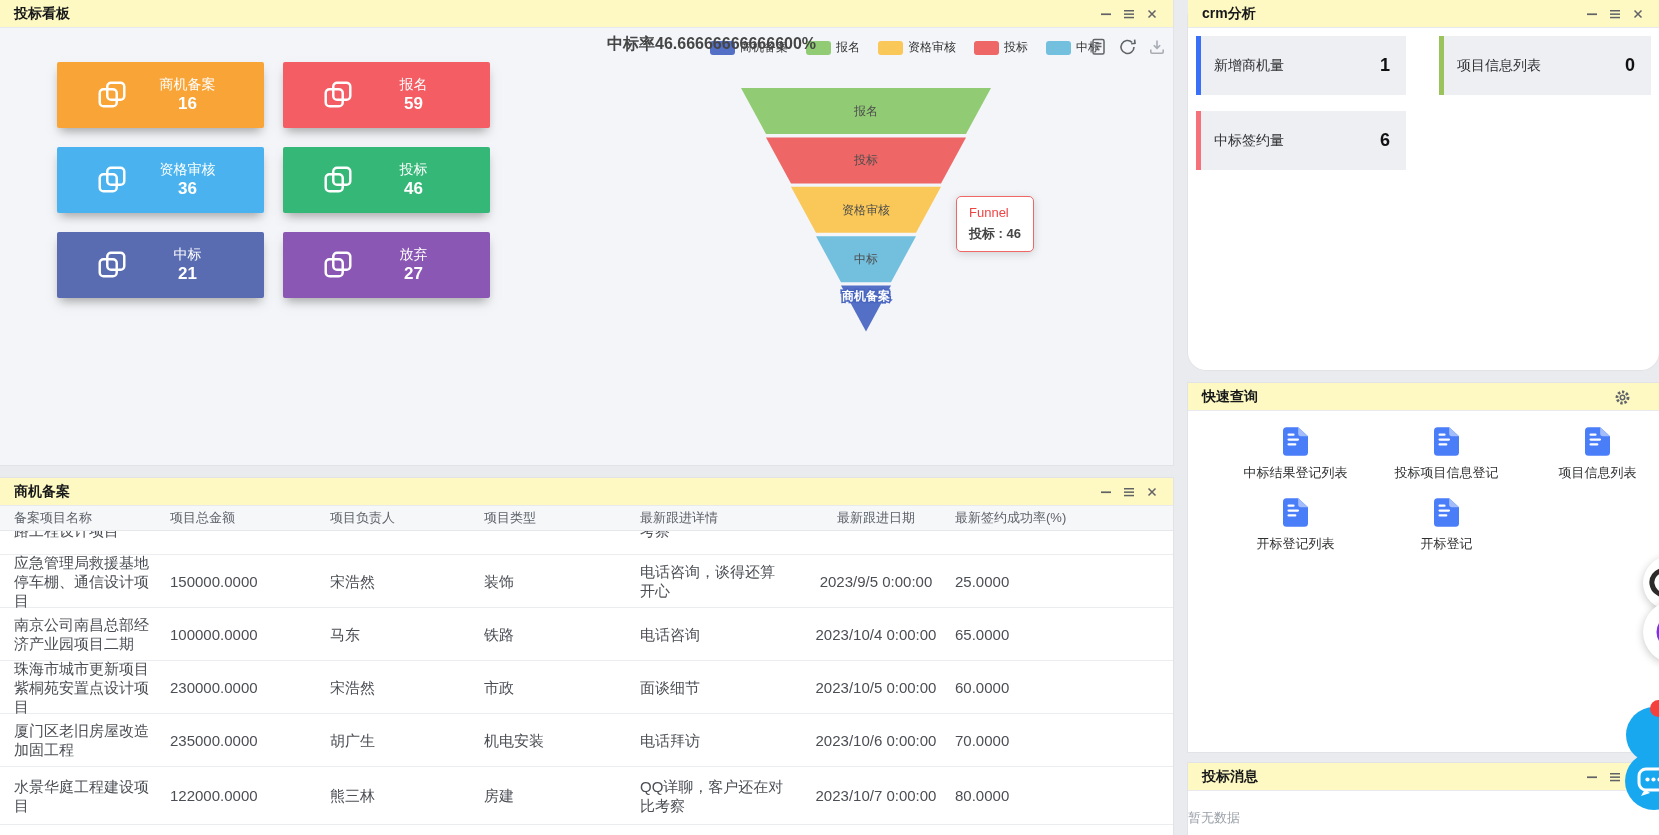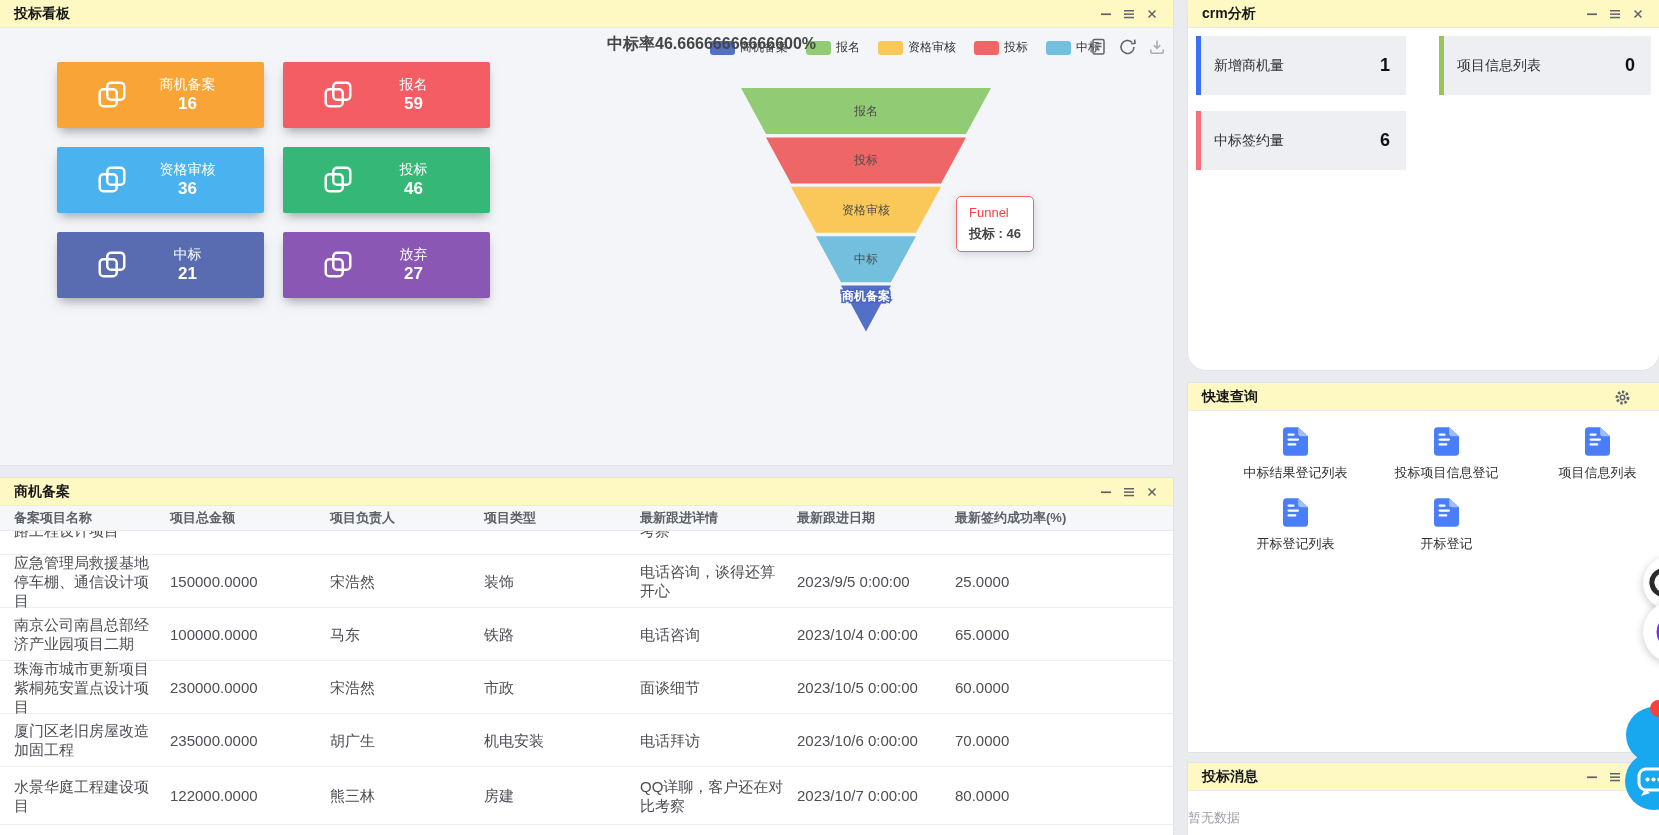--- a/index.html
+++ b/index.html
@@ -32,30 +32,30 @@
   .toolbox svg{cursor:pointer;}
   #funnel{position:absolute;left:741px;top:60px;}
   .tooltip{position:absolute;left:956px;top:168px;background:#fff;border:1px solid #ee6666;border-radius:5px;
            padding:8px 12px;box-shadow:0 2px 10px rgba(0,0,0,.15);z-index:5;white-space:nowrap;}
   .tooltip .tt-series{font-size:13px;color:#ef4444;margin-bottom:5px;}
   .tooltip .tt-line{font-size:13px;color:#464646;font-weight:bold;}
 
   
   .panel-table{left:0;top:478px;width:1173px;height:357px;overflow:hidden;}
   .t-head{display:flex;height:25px;align-items:center;background:#f6f7f9;border-bottom:1px solid #e6e8eb;
-          font-size:13px;color:#5d6168;padding-left:14px;box-sizing:border-box;font-weight:bold;}
+          font-size:13px;color:#5d6168;padding-left:14px;box-sizing:border-box;}
   .t-row{display:flex;align-items:center;height:53px;border-bottom:1px solid #ecedf0;font-size:15px;
          color:#4b4e54;padding-left:14px;box-sizing:border-box;line-height:19px;cursor:default;}
   .t-clip{height:23px;overflow:hidden;border-bottom:1px solid #ecedf0;}
   .t-clip .t-row{margin-top:-27px;border-bottom:none;}
   .t-row.tall{height:58px;}
   .c0{width:156px;padding-right:10px;box-sizing:border-box;}
   .c1{width:160px;}.c2{width:154px;}.c3{width:156px;}
   .c4{width:157px;padding-right:10px;box-sizing:border-box;}
-  .c5{width:158px;}.c6{width:140px;}
+  .c5{width:158px;text-align:center;}.c6{width:140px;}
 
   
   .panel-crm{left:1188px;top:0;width:471px;height:370px;border-radius:18px;}
   .crm-body{padding:8px 8px 0 8px;display:grid;grid-template-columns:210px 212px;column-gap:33px;row-gap:16px;}
   .crm-card{position:relative;height:59px;background:#edeff3;display:flex;align-items:center;padding:0 16px 0 18px;box-sizing:border-box;}
   .crm-bar{position:absolute;left:0;top:0;width:5px;height:100%;}
   .crm-label{font-size:14px;color:#303133;}
   .crm-value{margin-left:auto;font-size:18px;font-weight:bold;color:#111;}
 
   .panel-quick{left:1188px;top:383px;width:471px;height:369px;}

